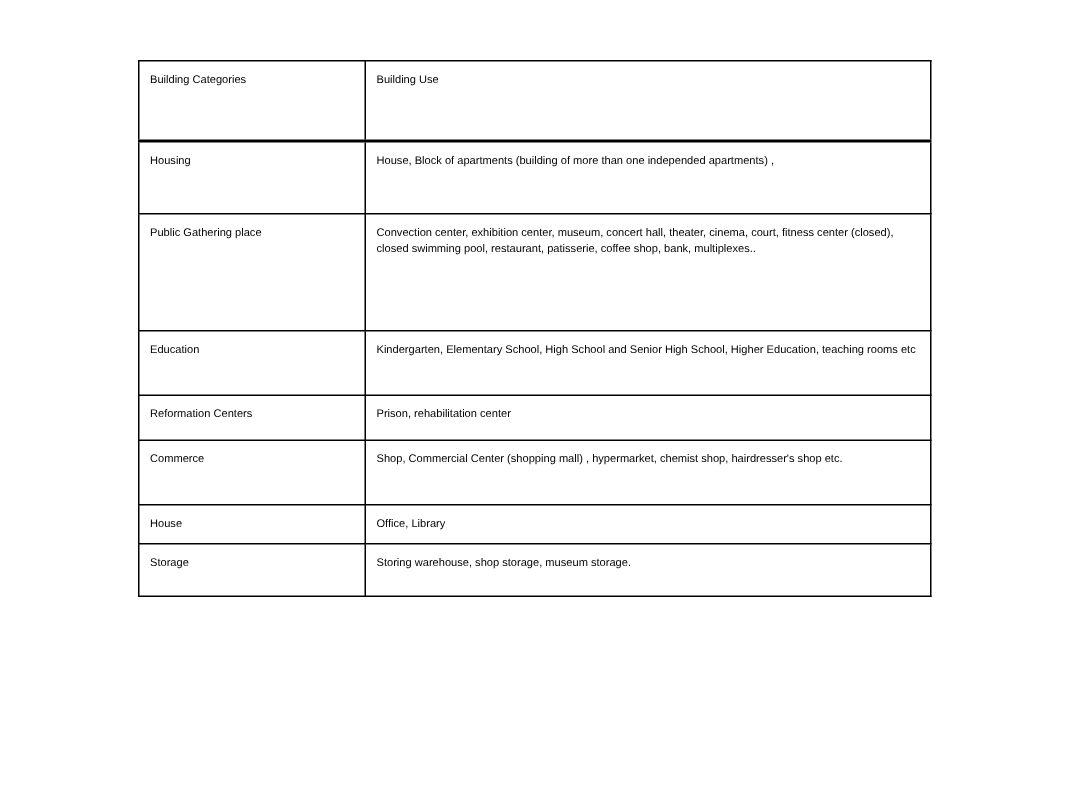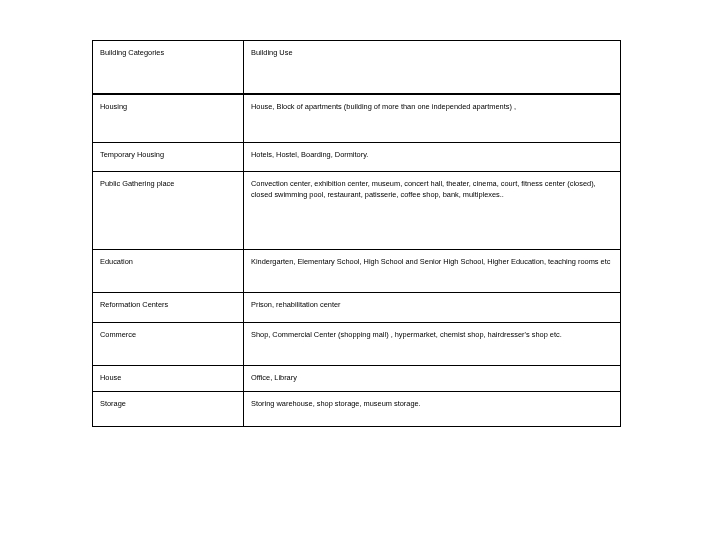--- a/index.html
+++ b/index.html
@@ -75,24 +75,20 @@
       <tr class="row-header h-header">
         <td class="cat">Building Categories</td>
         <td class="use">Building Use</td>
       </tr>
 
       <tr class="h-housing">
         <td class="cat center">Housing</td>
         <td class="use">House, Block of  apartments (building of more than one independed apartments) ,</td>
       </tr>
 
-      <tr class="h-temp">
-        <td class="cat">Temporary Housing</td>
-        <td class="use">Hotels, Hostel, Boarding, Dormitory.</td>
-      </tr>
 
       <tr class="h-public">
         <td class="cat">Public Gathering place</td>
         <td class="use">Convection center, exhibition center, museum, concert hall, theater, cinema, court, fitness center (closed), closed swimming pool, restaurant, patisserie, coffee shop, bank, multiplexes..</td>
       </tr>
 
       <tr class="h-edu">
         <td class="cat">Education</td>
         <td class="use">Kindergarten, Elementary School, High School and Senior High School, Higher Education, teaching rooms etc</td>
       </tr>

